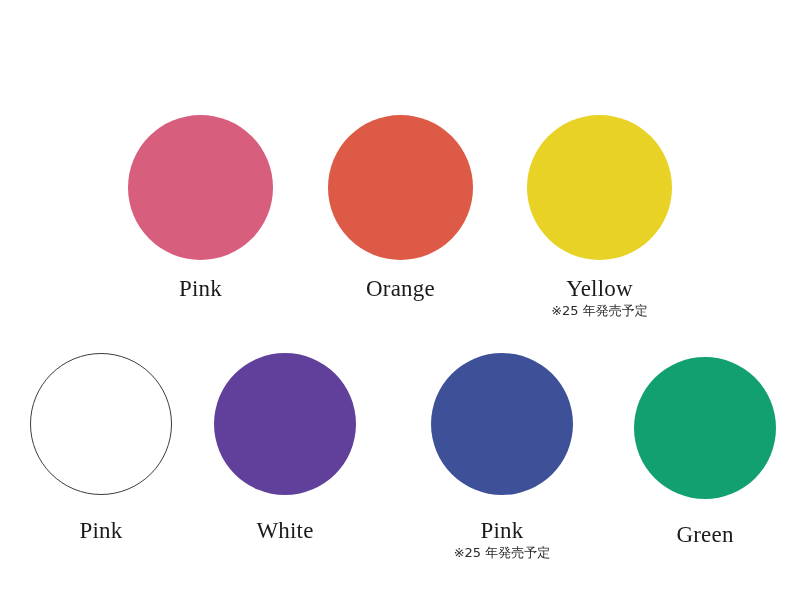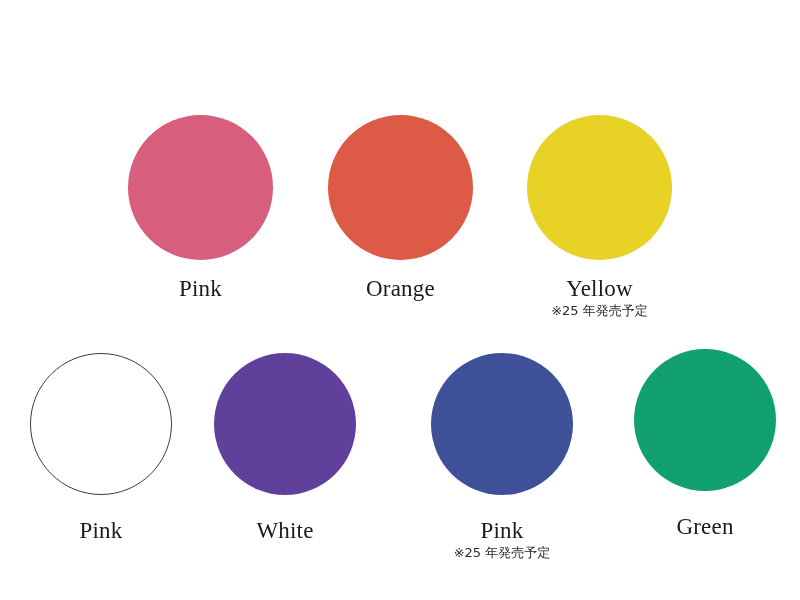--- a/index.html
+++ b/index.html
@@ -60,21 +60,21 @@
   #swatch-orange .disc,
   #swatch-yellow .disc { width: 145px; height: 145px; }
   #swatch-pink .label,
   #swatch-orange .label,
   #swatch-yellow .label { margin-top: 17px; }
 
   
   #swatch-white  { left: 30px;  top: 318px; }
   #swatch-purple { left: 214px; top: 318px; }
   #swatch-blue   { left: 431px; top: 318px; }
-  #swatch-green  { left: 634px; top: 314px; justify-content: space-between; }
+  #swatch-green  { left: 634px; top: 322px; justify-content: space-between; }
   #swatch-white .disc,
   #swatch-purple .disc,
   #swatch-blue .disc,
   #swatch-green .disc { width: 142px; height: 142px; }
   #swatch-white .label,
   #swatch-purple .label,
   #swatch-blue .label,
   #swatch-green .label { margin-top: 24px; }
 </style>
 </head>

